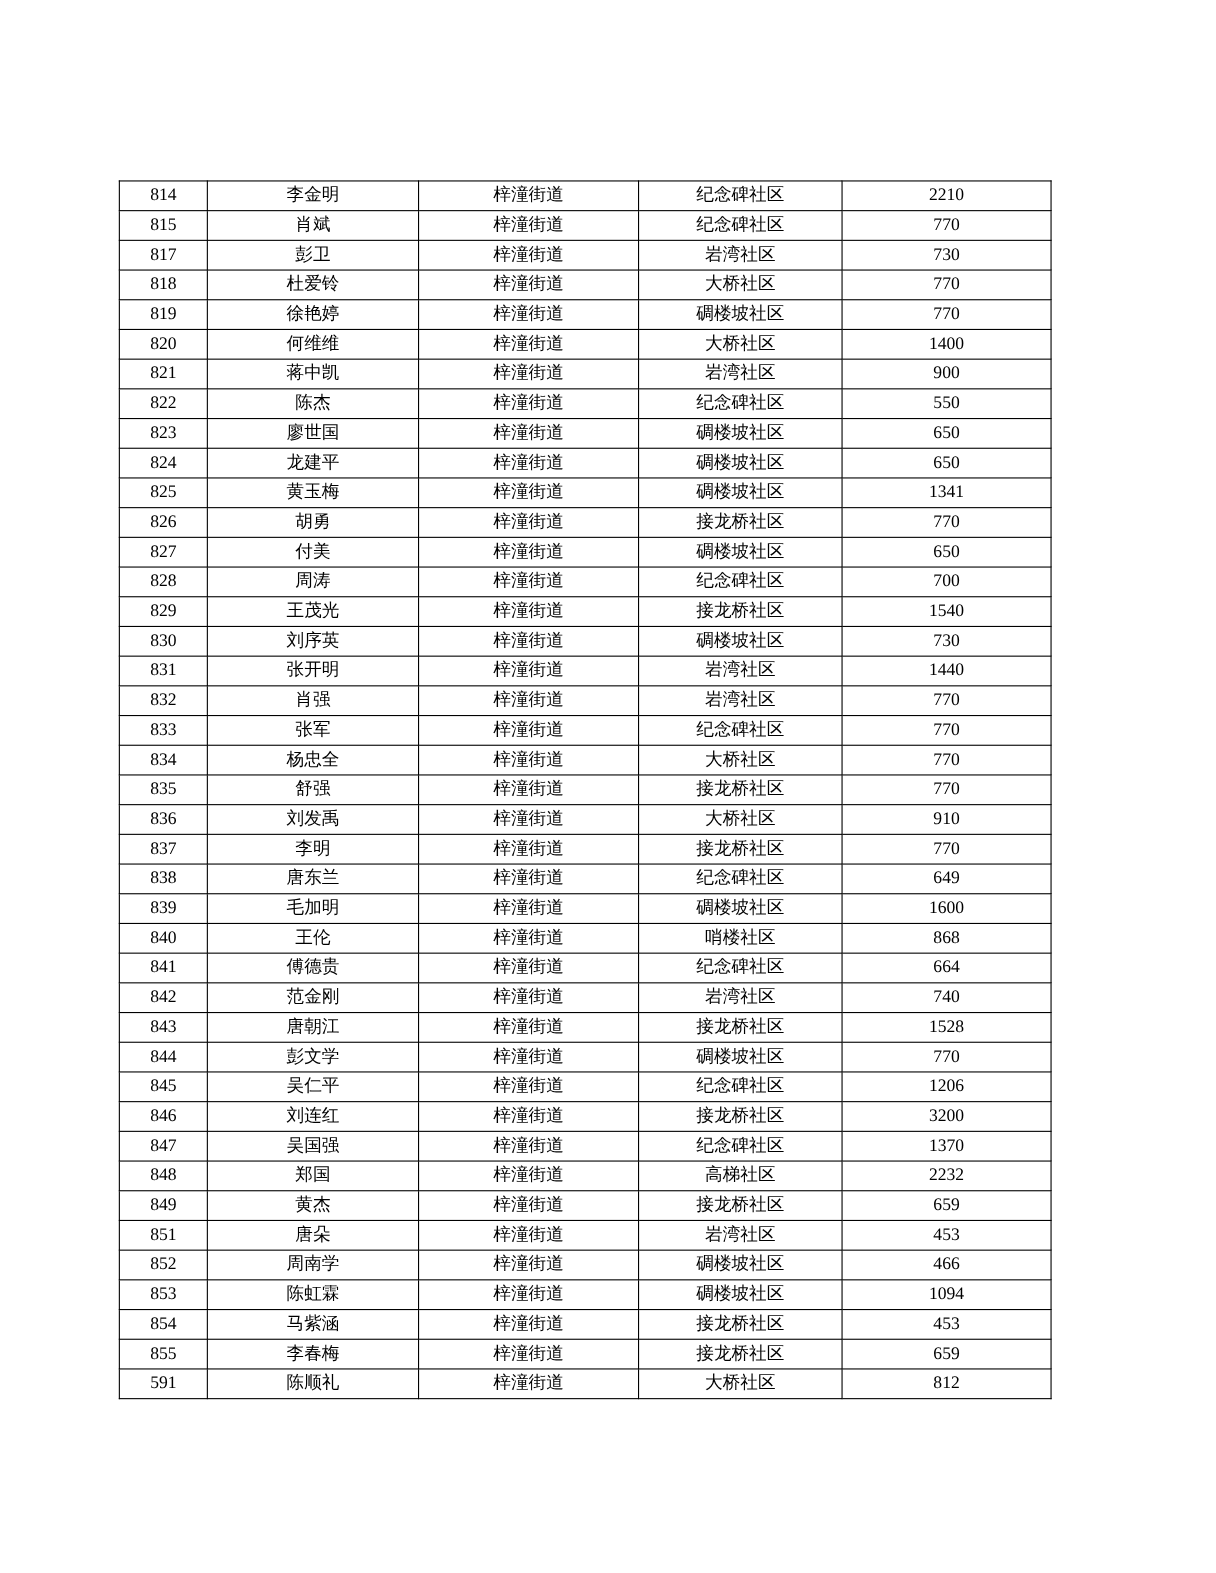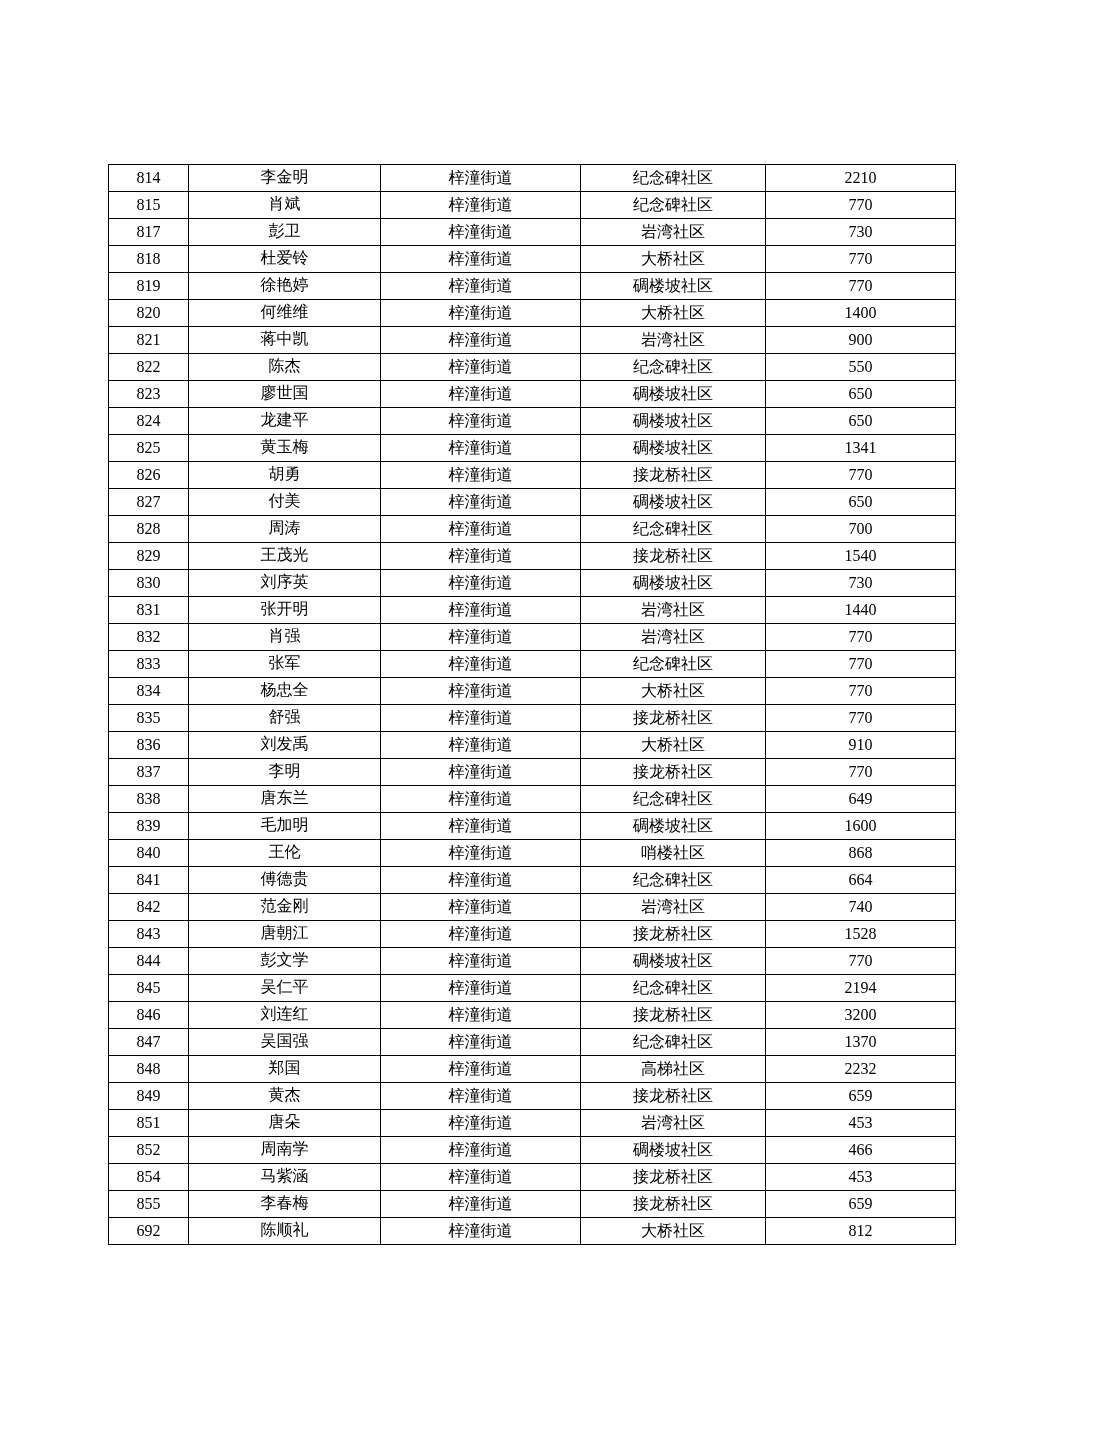--- a/index.html
+++ b/index.html
@@ -290,21 +290,21 @@
     <td class="c-street">梓潼街道</td>
     <td class="c-community">碉楼坡社区</td>
     <td class="c-amount">770</td>
   </tr>
 
   <tr>
     <td class="c-id">845</td>
     <td class="c-name">吴仁平</td>
     <td class="c-street">梓潼街道</td>
     <td class="c-community">纪念碑社区</td>
-    <td class="c-amount">2194</td>
+    <td class="c-amount">1206</td>
   </tr>
 
   <tr>
     <td class="c-id">846</td>
     <td class="c-name">刘连红</td>
     <td class="c-street">梓潼街道</td>
     <td class="c-community">接龙桥社区</td>
     <td class="c-amount">3200</td>
   </tr>
 
@@ -342,39 +342,46 @@
   </tr>
 
   <tr>
     <td class="c-id">852</td>
     <td class="c-name">周南学</td>
     <td class="c-street">梓潼街道</td>
     <td class="c-community">碉楼坡社区</td>
     <td class="c-amount">466</td>
   </tr>
 
+  <tr>
+    <td class="c-id">853</td>
+    <td class="c-name">陈虹霖</td>
+    <td class="c-street">梓潼街道</td>
+    <td class="c-community">碉楼坡社区</td>
+    <td class="c-amount">1094</td>
+  </tr>
 
   <tr>
     <td class="c-id">854</td>
     <td class="c-name">马紫涵</td>
     <td class="c-street">梓潼街道</td>
     <td class="c-community">接龙桥社区</td>
     <td class="c-amount">453</td>
   </tr>
 
   <tr>
     <td class="c-id">855</td>
     <td class="c-name">李春梅</td>
     <td class="c-street">梓潼街道</td>
     <td class="c-community">接龙桥社区</td>
     <td class="c-amount">659</td>
   </tr>
 
   <tr>
-    <td class="c-id">692</td>
+    <td class="c-id">591</td>
     <td class="c-name">陈顺礼</td>
     <td class="c-street">梓潼街道</td>
     <td class="c-community">大桥社区</td>
     <td class="c-amount">812</td>
   </tr>
 </tbody>
   </table>
 </div>
 
 </body></html>

